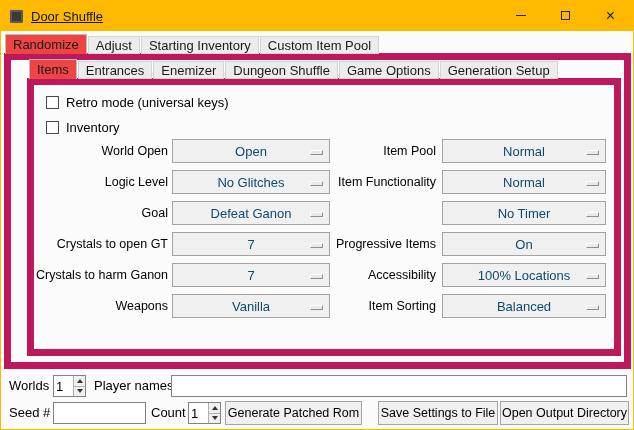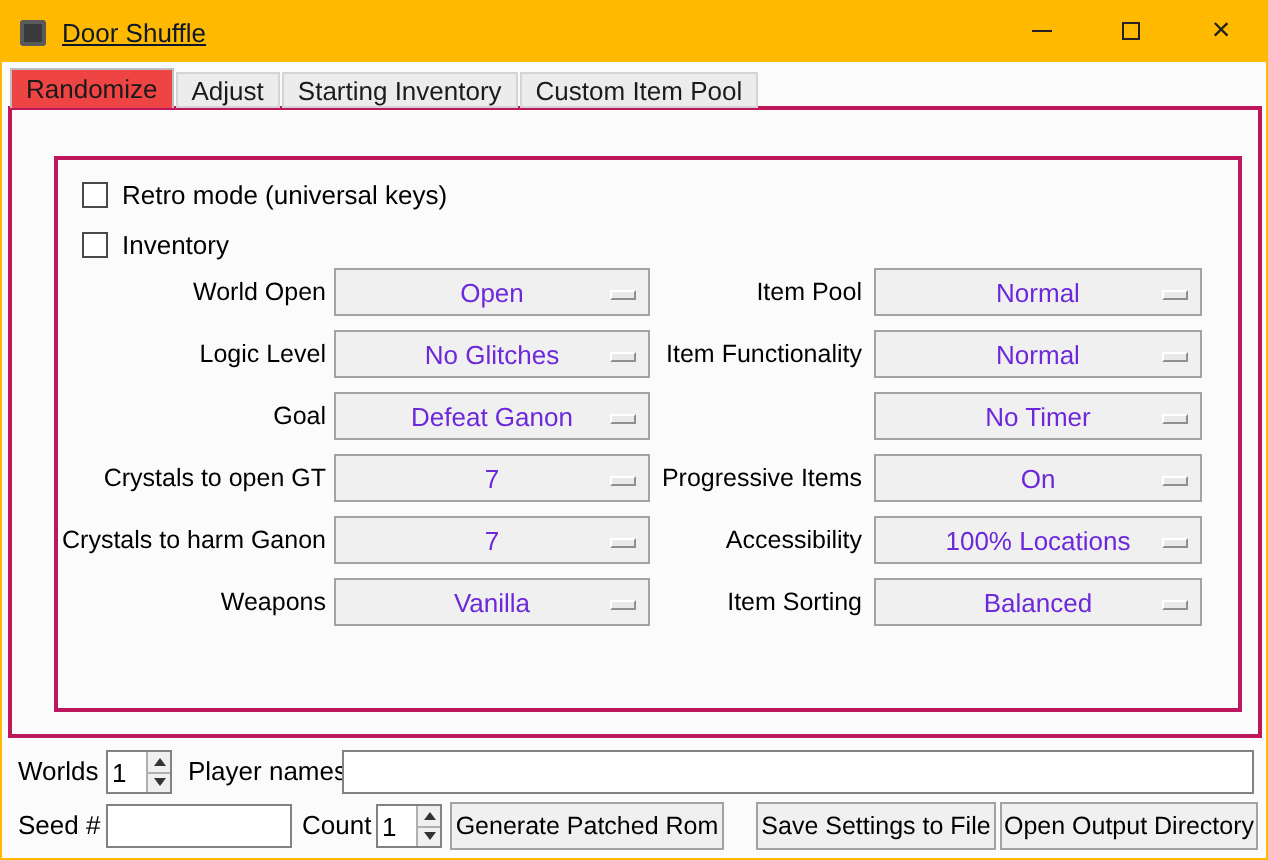--- a/index.html
+++ b/index.html
@@ -28,39 +28,39 @@
   .tabbar { position:absolute; display:flex; align-items:flex-end; z-index:3; height:21px; }
   .tabbar.outer { top:32px; left:4px; }
   .tabbar.inner { top:57px; left:28px; }
   .tab {
     height:18px; line-height:18px; padding:0 7px; font-size:13px; color:#1a1a1a;
     background:#ececec; border:1px solid #d4d4d4; margin-right:1px; white-space:nowrap; cursor:default;
   }
   .tab.active {
     height:20px; line-height:20px; background:#ef4444; border-color:#bdbdbd; border-bottom:none;
   }
-  .pane { position:absolute; background:#fbfbfb; border:2px solid #be185d; }
+  .pane { position:absolute; background:#fbfbfb; border:7px solid #be185d; }
   .outer-pane { top:52px; left:3px; width:627px; height:316px; }
   .inner-pane { top:77px; left:26px; width:594px; height:278px; z-index:2; }
   
   .check { position:absolute; left:12px; display:flex; align-items:center; gap:7px; height:16px; cursor:default; }
   .c0 { top:9px; } .c1 { top:34px; }
   .checkbox { width:13px; height:13px; background:#fff; border:1px solid #4a4a4a; flex:0 0 auto; }
   .check-label { font-size:13px; color:#000; white-space:nowrap; }
   
   .dlabel {
     position:absolute; height:24px; line-height:24px; font-size:12.5px; color:#000;
     text-align:right; white-space:nowrap;
   }
   .lbl-l { left:0; width:134px; }
   .lbl-r { left:268px; width:134px; }
   .dropdown {
     position:absolute; height:24px; background:#f0f0f0; border:1px solid #a3a3a3;
     display:flex; align-items:center; justify-content:center; font-size:13px;
-    font-family:"Liberation Sans", sans-serif; color:#6d28d9; cursor:default;
+    font-family:"Liberation Sans", sans-serif; color:#0c4a6e; cursor:default;
   }
   .btn-l { left:138px; width:158px; }
   .btn-r { left:408px; width:164px; }
   .y0{top:54px} .y1{top:85px} .y2{top:116px} .y3{top:147px} .y4{top:178px} .y5{top:209px}
   .dind {
     position:absolute; right:6px; bottom:7px; width:13px; height:5px;
     background:#e9e9e9; border:1px solid #8f8f8f; border-top-color:#fff; border-left-color:#fff;
   }
   
   .flabel { position:absolute; height:22px; line-height:22px; font-size:13px; color:#000; white-space:nowrap; }
@@ -106,20 +106,28 @@
   </div>
 
   <div class="tabbar outer">
     <div class="tab active">Randomize</div>
     <div class="tab">Adjust</div>
     <div class="tab">Starting Inventory</div>
     <div class="tab">Custom Item Pool</div>
   </div>
   <div class="pane outer-pane"></div>
 
+  <div class="tabbar inner">
+    <div class="tab active">Items</div>
+    <div class="tab">Entrances</div>
+    <div class="tab">Enemizer</div>
+    <div class="tab">Dungeon Shuffle</div>
+    <div class="tab">Game Options</div>
+    <div class="tab">Generation Setup</div>
+  </div>
 
   <div class="pane inner-pane">
 
     <div class="check c0">
       <span class="checkbox"></span>
       <span class="check-label">Retro mode (universal keys)</span>
     </div>
     <div class="check c1">
       <span class="checkbox"></span>
       <span class="check-label">Inventory</span>

